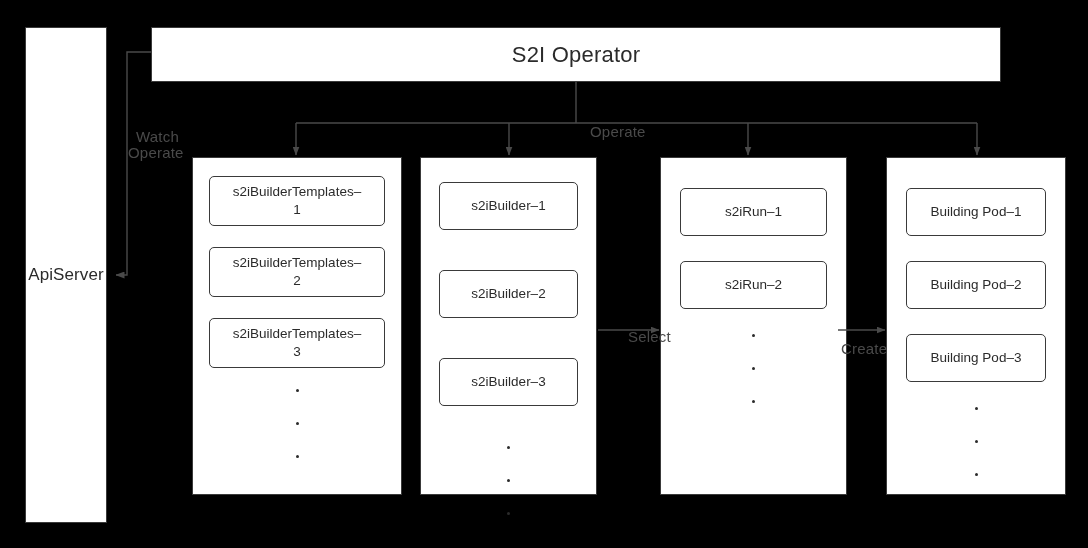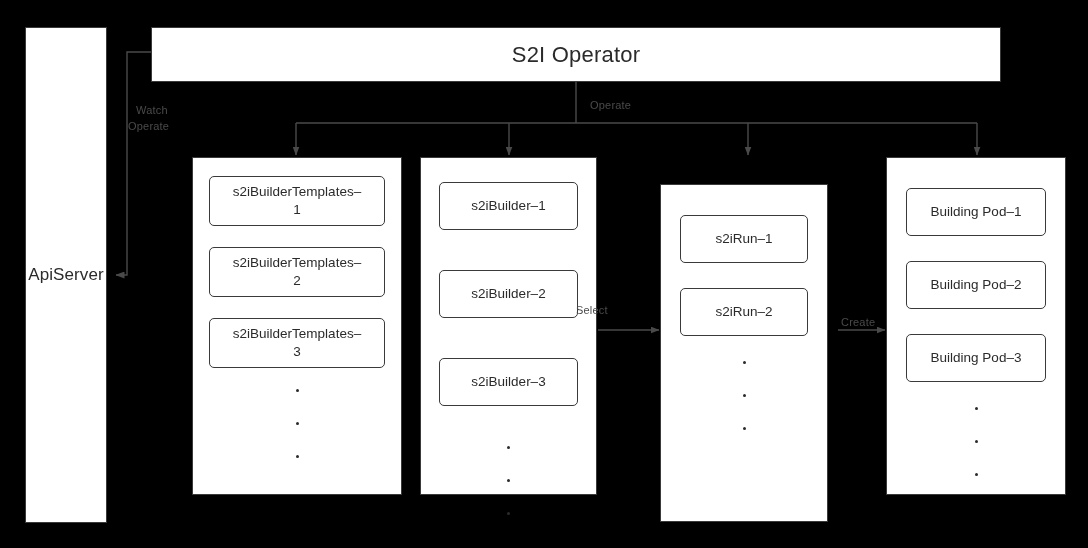--- a/index.html
+++ b/index.html
@@ -109,21 +109,21 @@
   #column-templates { left: 192px; width: 210px; }
   #column-templates .col-inner { padding: 18px 16px 0 16px; }
   #column-templates .item { width: 100%; height: 50px; margin-bottom: 21px; }
   #column-templates .dots .dot { margin-bottom: 30px; }
 
   #column-builders { left: 420px; width: 177px; }
   #column-builders .col-inner { padding: 24px 18px 0 18px; }
   #column-builders .item { width: 100%; height: 48px; margin-bottom: 40px; }
   #column-builders .dots .dot { margin-bottom: 30px; }
 
-  #column-runs { left: 660px; width: 168px; margin-top: 27px; }
+  #column-runs { left: 660px; width: 187px; }
   #column-runs .col-inner { padding: 30px 19px 0 19px; }
   #column-runs .item { width: 100%; height: 48px; margin-bottom: 25px; }
   #column-runs .dots .dot { margin-bottom: 30px; }
 
   #column-pods { left: 886px; width: 180px; }
   #column-pods .col-inner { padding: 30px 19px 0 19px; }
   #column-pods .item { width: 100%; height: 48px; margin-bottom: 25px; text-align: right; }
   #column-pods .dots .dot { margin-bottom: 30px; }
 
   
@@ -132,28 +132,29 @@
     left: 0;
     top: 0;
     width: 1088px;
     height: 548px;
     pointer-events: none;
   }
   
   .edge-label {
     position: absolute;
     color: #4a4a4a;
-    font-size: 11px;
+    font-size: 15px;
     letter-spacing: 0.2px;
     white-space: pre;
+    margin-top: 24px;
   }
   #label-watch  { left: 136px; top: 104px; }
   #label-operate-left { left: 128px; top: 120px; }
   #label-operate-top  { left: 590px; top: 99px; }
-  #label-select { left: 576px; top: 304px; }
+  #label-select { left: 628px; top: 304px; }
   #label-create { left: 841px; top: 316px; }
 </style>
 </head>
 <body>
 
 <div id="canvas">
 
   <div class="panel" id="apiserver-box">
     <div id="apiserver-label">ApiServer</div>
   </div>

